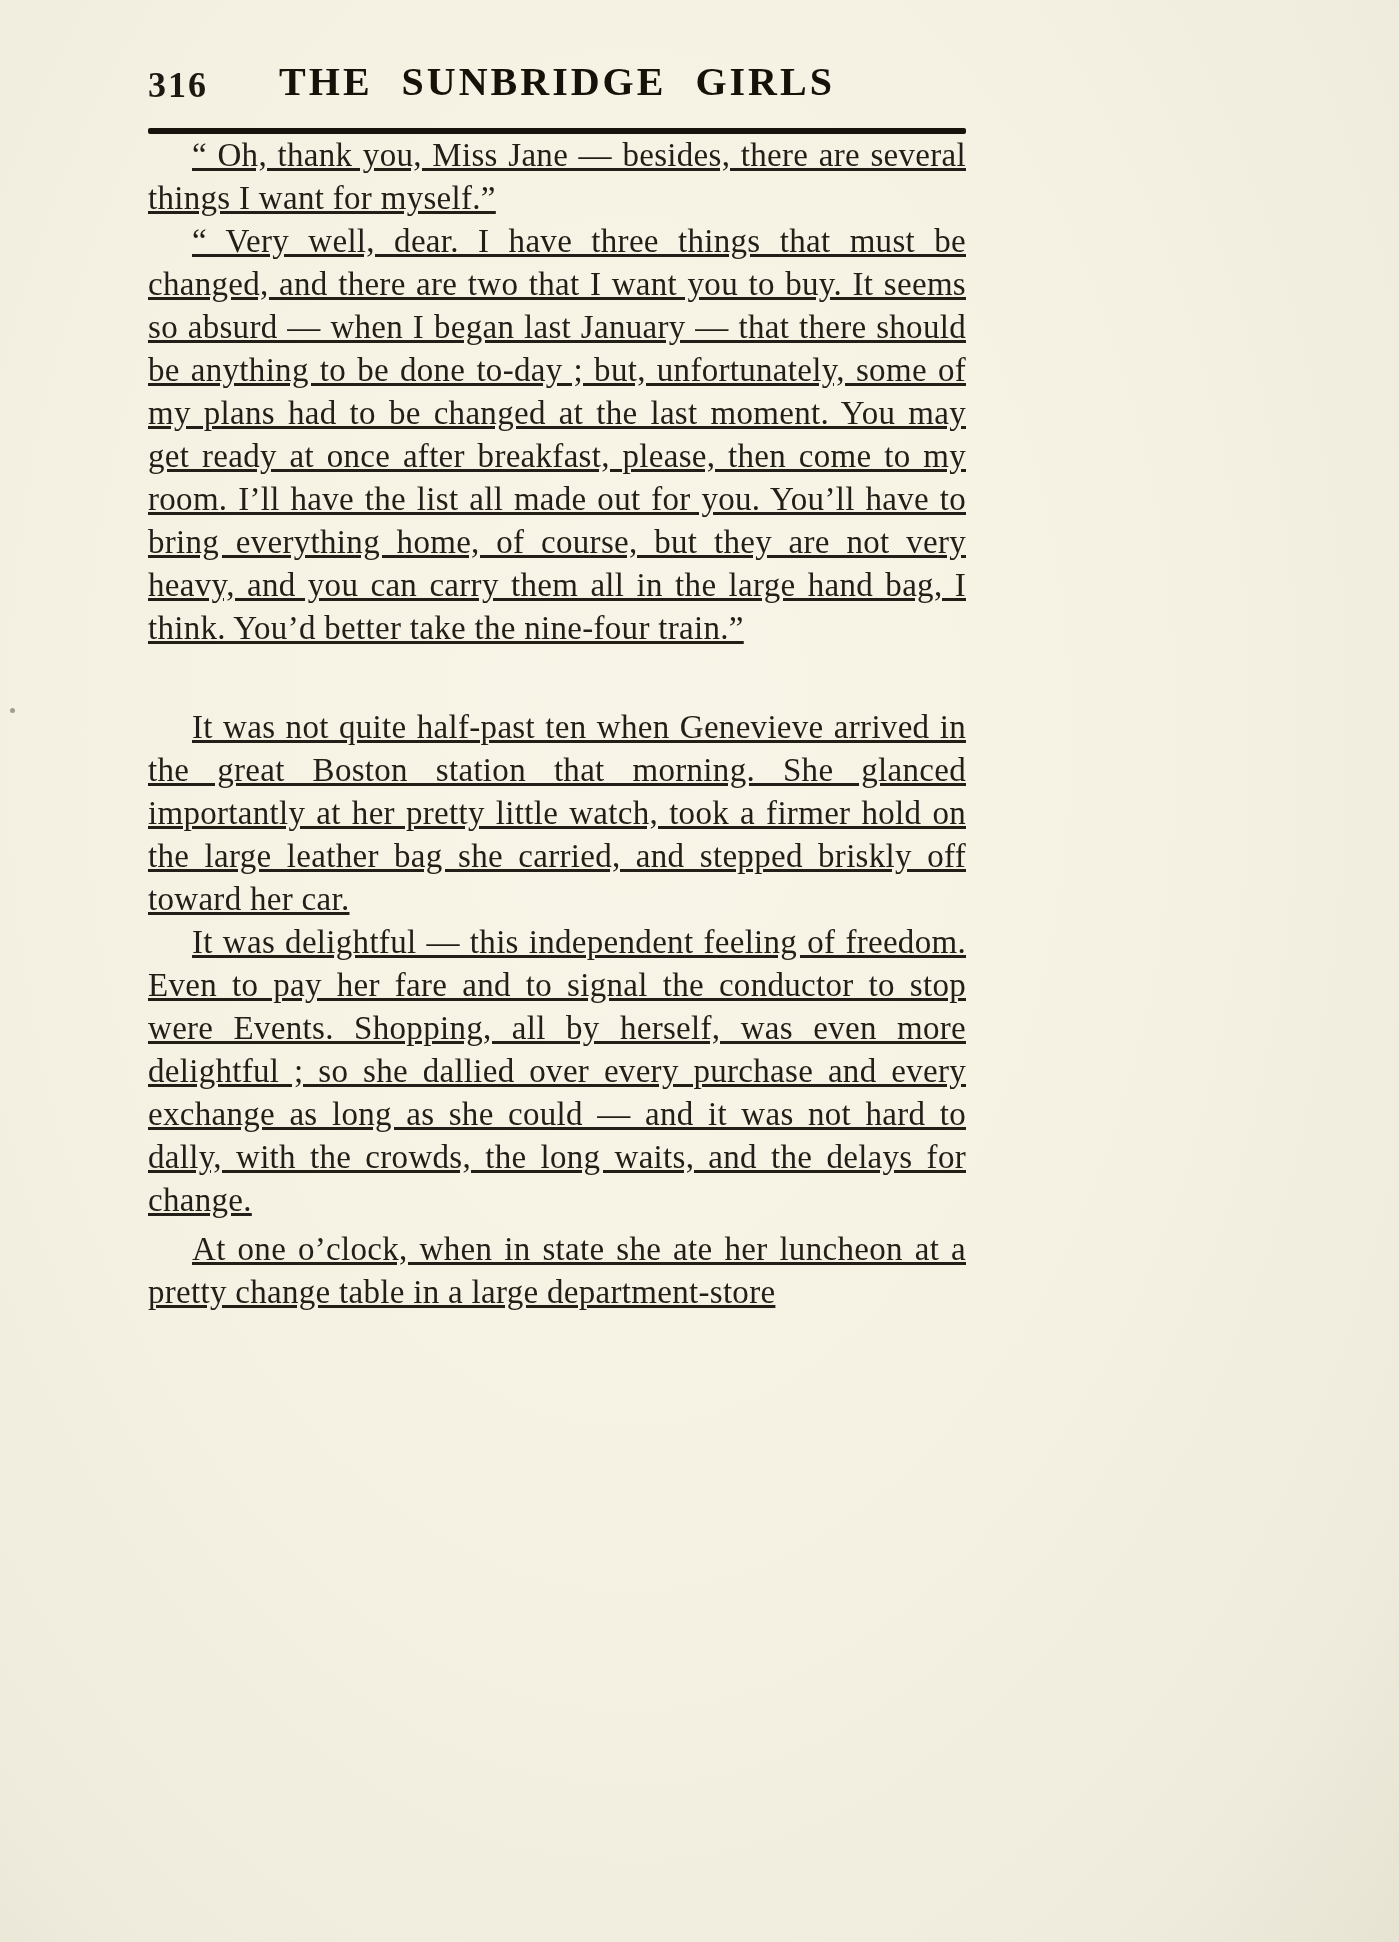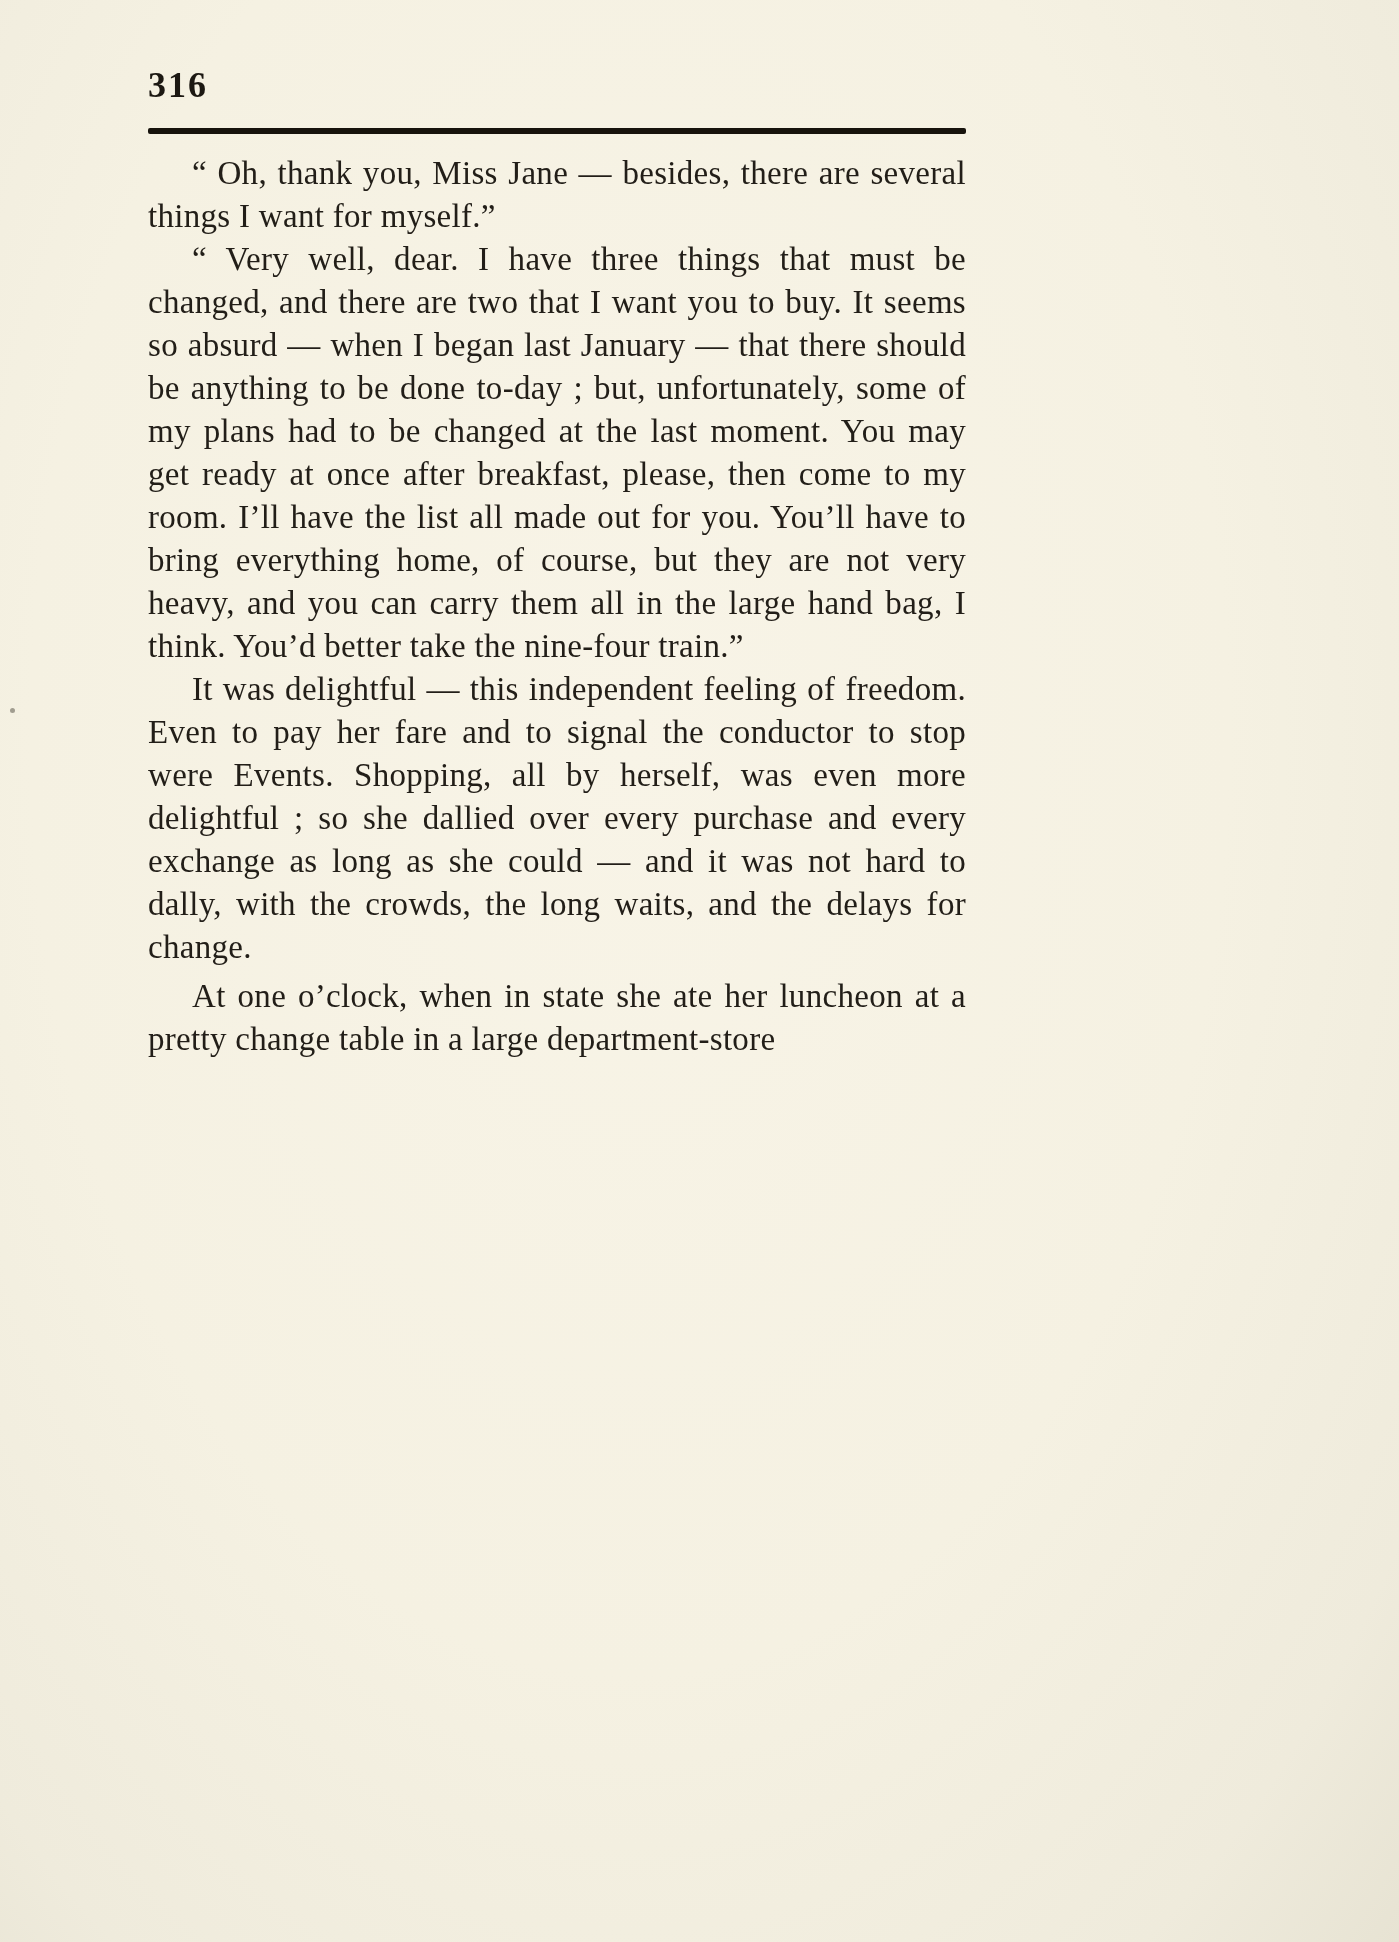--- a/index.html
+++ b/index.html
@@ -45,21 +45,21 @@
     color: #161209;
     white-space: nowrap;
   }
   .header-rule {
     height: 6px;
     background: #17130c;
     margin-top: 14px;
     border-radius: 2px;
   }
   .body-text {
-    margin-top: 18px;
+    text-decoration: underline;
   }
   .body-text p {
     margin: 0;
     font-size: 33px;
     line-height: 43px;
     text-align: justify;
     text-indent: 44px;
     letter-spacing: 0.3px;
   }
   .section-start {
@@ -82,25 +82,27 @@
 </head>
 <body>
 
 <div class="scan-page">
   <span class="scan-dot"></span>
 
   <div class="text-block">
 
     <div class="page-header">
       <span class="page-number">316</span>
+      <div class="running-title">THE SUNBRIDGE GIRLS</div>
     </div>
 
     <div class="header-rule"></div>
 
     <div class="body-text">
       <p>“ Oh, thank you, Miss Jane — besides, there are several things I want for myself.”</p>
       <p>“ Very well, dear.  I have three things that must be changed, and there are two that I want you to buy.  It seems so absurd — when I began last January — that there should be anything to be done to-day ;  but, unfortunately, some of my plans had to be changed at the last moment.  You may get ready at once after breakfast, please, then come to my room.  I’ll have the list all made out for you. You’ll have to bring everything home, of course, but they are not very heavy, and you can carry them all in the large hand bag, I think.  You’d better take the nine-four train.”</p>
+      <p class="section-start">It was not quite half-past ten when Genevieve arrived in the great Boston station that morning. She glanced importantly at her pretty little watch, took a firmer hold on the large leather bag she carried, and stepped briskly off toward her car.</p>
       <p>It was delightful — this independent feeling of freedom.  Even to pay her fare and to signal the conductor to stop were Events.  Shopping, all by herself, was even more delightful ;  so she dallied over every purchase and every exchange as long as she could — and it was not hard to dally, with the crowds, the long waits, and the delays for change.</p>
       <p class="para-last">At one o’clock, when in state she ate her luncheon at a pretty change table in a large department-store</p>
     </div>
 
   </div>
 </div>
 
 </body></html>

